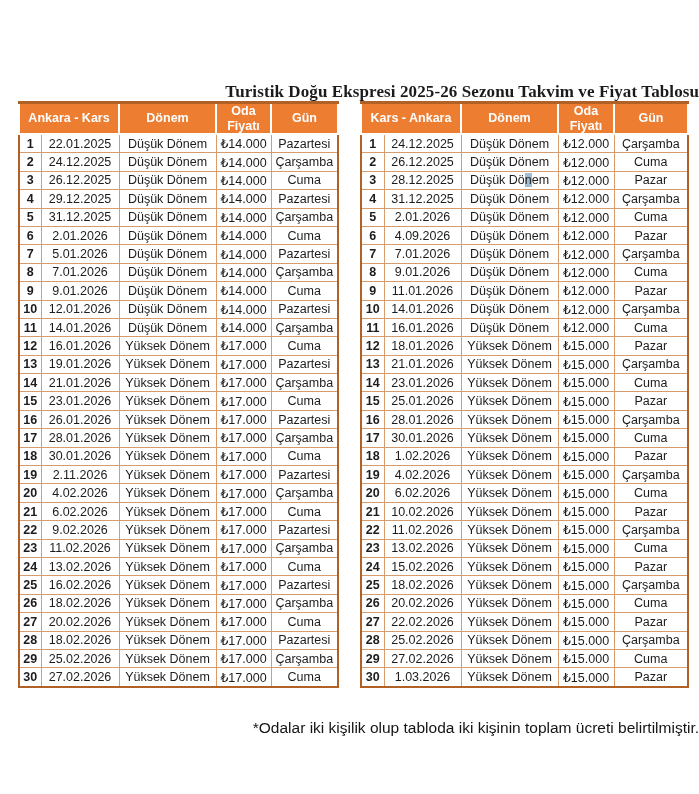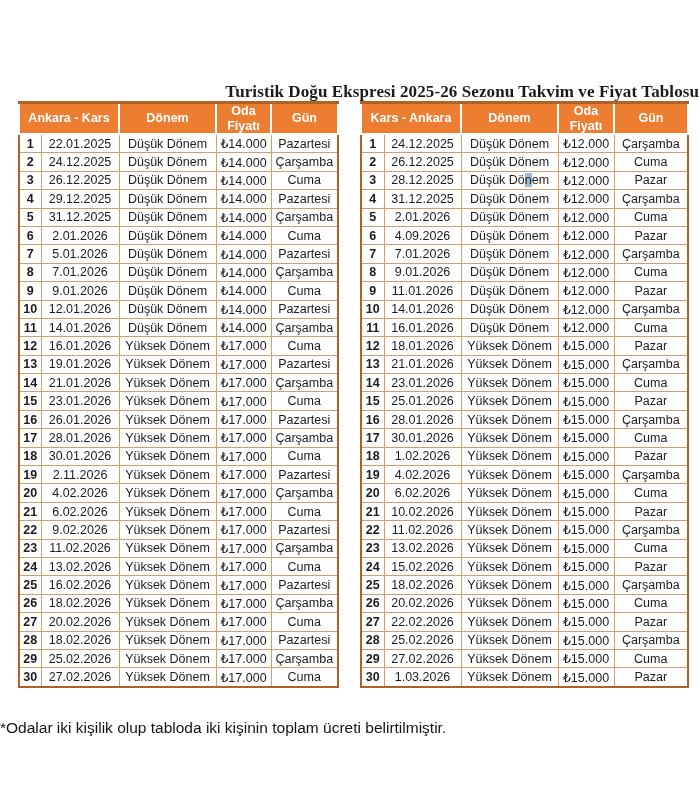--- a/index.html
+++ b/index.html
@@ -58,21 +58,21 @@
     padding: 0 1px;
     white-space: nowrap;
     overflow: hidden;
   }
   tbody tr:first-child td { border-top: 2px solid #ffffff; }
   td.num { font-weight: bold; }
   .sel { background: var(--selection); }
   .footnote {
     position: absolute;
     top: 719px; left: 0; width: 100%;
-    text-align: left;
+    text-align: right;
     font-size: 15.5px;
     color: #141414;
   }
 </style>
 </head>
 <body>
 
 <div class="title">Turistik Doğu Ekspresi 2025-26 Sezonu Takvim ve Fiyat Tablosu</div>
 
 <table class="price-table" id="table-0">

